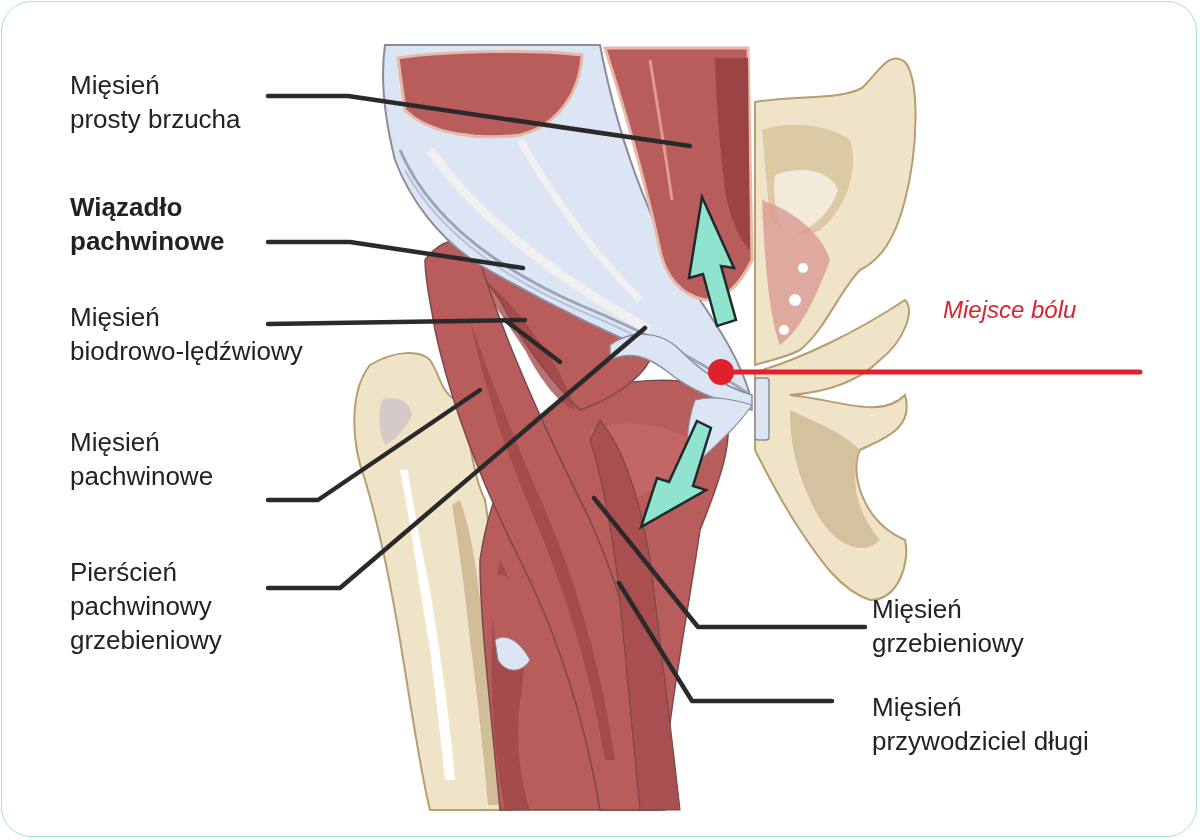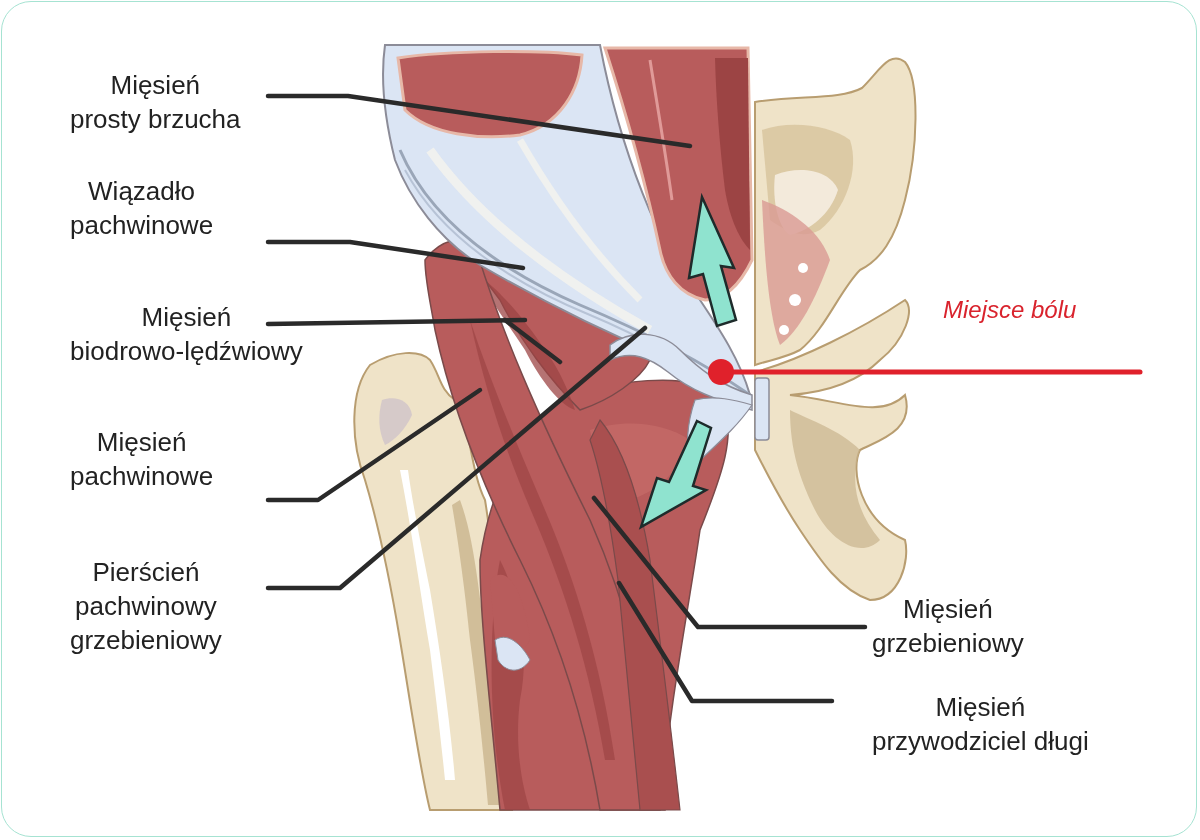--- a/index.html
+++ b/index.html
@@ -3,21 +3,21 @@
 <meta charset="utf-8">
 <style>
   html, body { margin: 0; padding: 0; background: #ffffff; }
   body { width: 1200px; height: 840px; overflow: hidden; position: relative; font-family: "Liberation Sans", "DejaVu Sans", sans-serif; }
   .frame {
     position: absolute; left: 1px; top: 1px; width: 1196px; height: 836px;
     border: 1.5px solid #a6e3d2; border-radius: 30px; box-sizing: border-box; background: #fff;
   }
   svg.art { position: absolute; left: 0; top: 0; }
   .label {
-    position: absolute; color: #222222; font-size: 26px; line-height: 34px; white-space: nowrap; text-align: center;
+    position: absolute; color: #222222; font-size: 26px; line-height: 34px; white-space: nowrap;
   }
   .label span { display: block; }
   .pain {
     position: absolute; color: #d9232d; font-style: italic; font-size: 24px; line-height: 32px; white-space: nowrap;
   }
   .pain span { display: block; }
 </style>
 </head>
 <body>
 
@@ -104,21 +104,21 @@
   <g>
     <line x1="720" y1="372" x2="1140" y2="372" stroke="#e0212b" stroke-width="5" stroke-linecap="round"></line>
     <circle cx="721" cy="372" r="13" fill="#e0212b"></circle>
   </g>
 </svg>
 
 <div class="label" style="left:70px; top:68px;">
   <span>Mięsień</span>
   <span>prosty brzucha</span>
 </div>
-<div class="label" style="left:70px; top:174px;">
+<div class="label" style="left:70px; top:190px;font-weight:bold;">
   <span>Wiązadło</span>
   <span>pachwinowe</span>
 </div>
 <div class="label" style="left:70px; top:300px;">
   <span>Mięsień</span>
   <span>biodrowo-lędźwiowy</span>
 </div>
 <div class="label" style="left:70px; top:425px;">
   <span>Mięsień</span>
   <span>pachwinowe</span>

